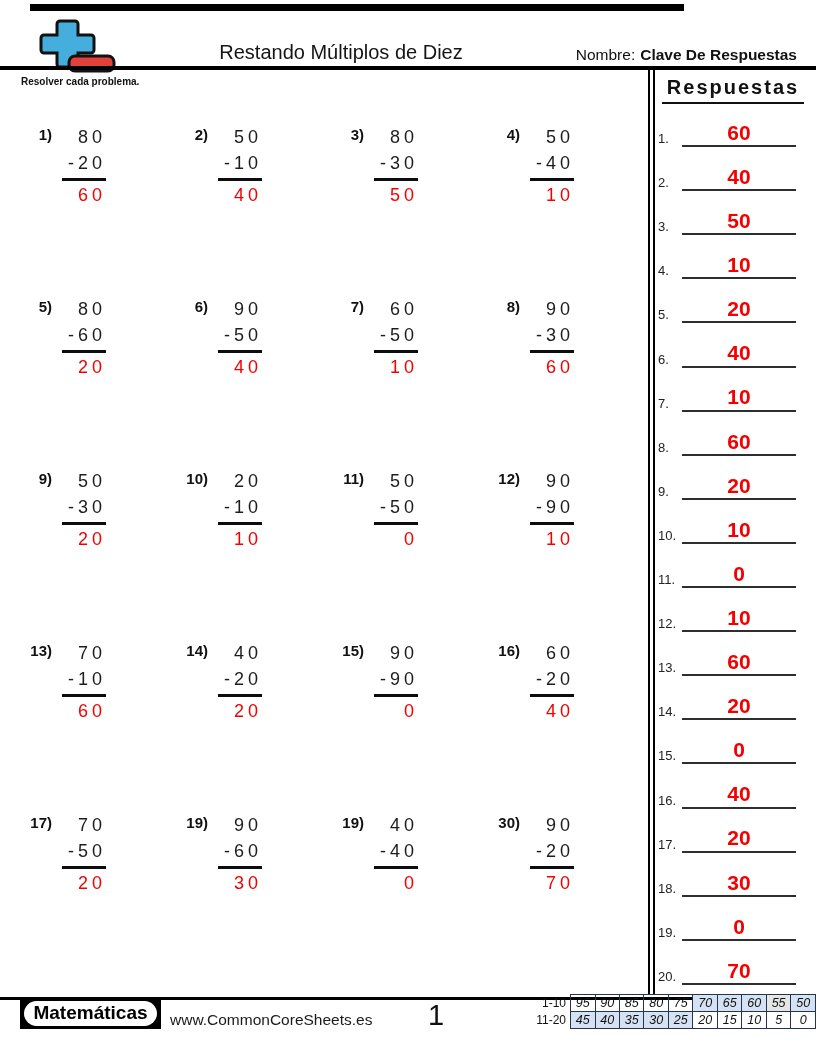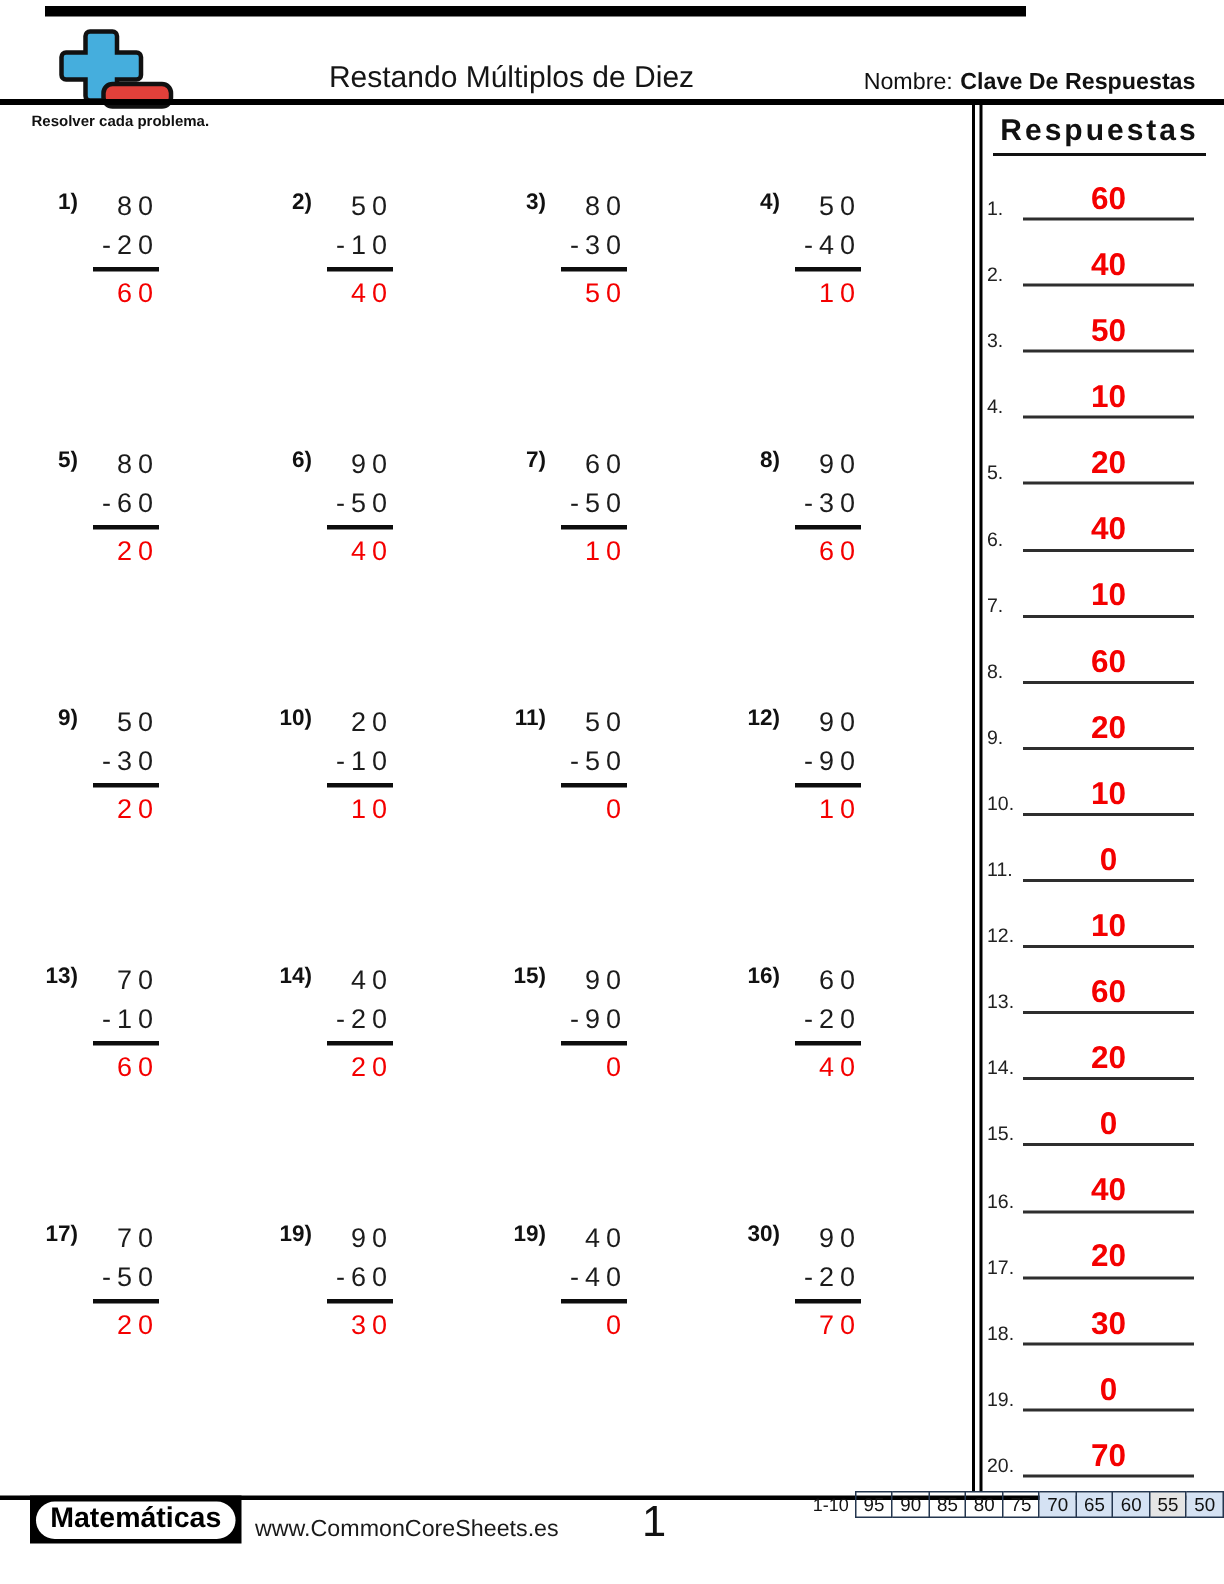--- a/index.html
+++ b/index.html
@@ -41,21 +41,21 @@
   .brand-box{position:absolute;left:20px;top:997px;width:141px;height:32px;background:#000;
     display:flex;align-items:center;justify-content:center;}
   .brand-pill{background:#fff;border-radius:16px;padding:1px 9px 2px;
     font-weight:700;font-size:19px;color:#000;}
   .website{position:absolute;left:170px;top:1011px;font-size:15.5px;color:#1a1a1a;}
   .page-num{position:absolute;left:428px;top:999px;font-size:29px;color:#111;}
   .score-table{position:absolute;left:531px;top:994px;border-collapse:collapse;
     font-size:12.5px;color:#111;}
   .score-table td{padding:0;height:16px;text-align:center;}
   .score-label{width:36px;text-align:right !important;padding-right:4px !important;font-size:12px;}
-  .score-cell{width:24px;border:1px solid #24364f;}
+  .score-cell{width:24px;border:1px solid #24364f;font-style:italic;}
 </style>
 </head>
 <body>
 
 <div class="page">
 
   <div class="top-bar"></div>
 
   <div class="logo">
     <svg width="82" height="56" viewBox="0 0 82 56">
@@ -344,16 +344,29 @@
           <td class="score-cell">90</td>
           <td class="score-cell">85</td>
           <td class="score-cell">80</td>
           <td class="score-cell">75</td>
           <td class="score-cell" style="background: rgb(213, 226, 243);">70</td>
           <td class="score-cell" style="background: rgb(213, 226, 243);">65</td>
           <td class="score-cell" style="background: rgb(213, 226, 243);">60</td>
           <td class="score-cell" style="background: #e5e5e5;">55</td>
           <td class="score-cell" style="background: rgb(213, 226, 243);">50</td>
         </tr>
+        <tr>
+          <td class="score-label">11-20</td>
+          <td class="score-cell" style="background: rgb(213, 226, 243);">45</td>
+          <td class="score-cell" style="background: rgb(213, 226, 243);">40</td>
+          <td class="score-cell" style="background: rgb(213, 226, 243);">35</td>
+          <td class="score-cell" style="background: rgb(213, 226, 243);">30</td>
+          <td class="score-cell" style="background: rgb(213, 226, 243);">25</td>
+          <td class="score-cell">20</td>
+          <td class="score-cell">15</td>
+          <td class="score-cell">10</td>
+          <td class="score-cell">5</td>
+          <td class="score-cell">0</td>
+        </tr>
       </tbody>
   </table>
 
 </div>
 
 </body></html>

